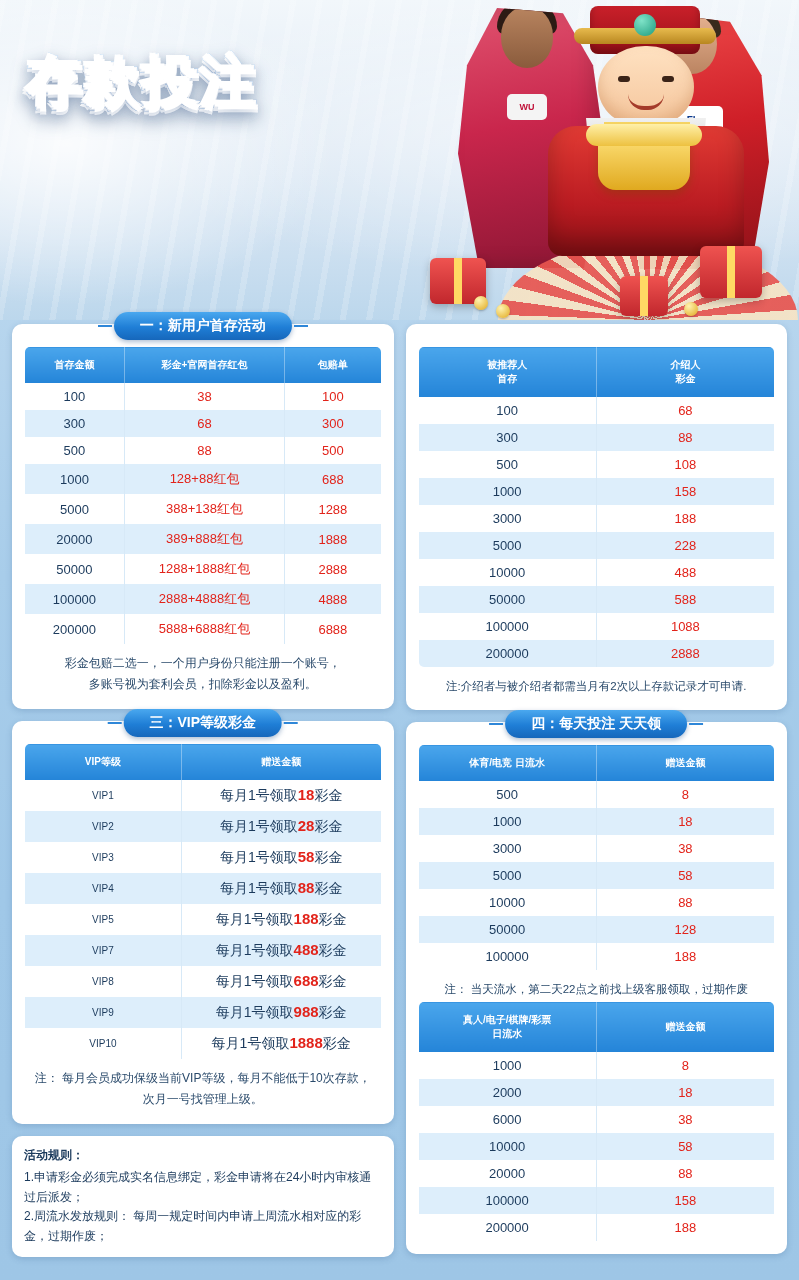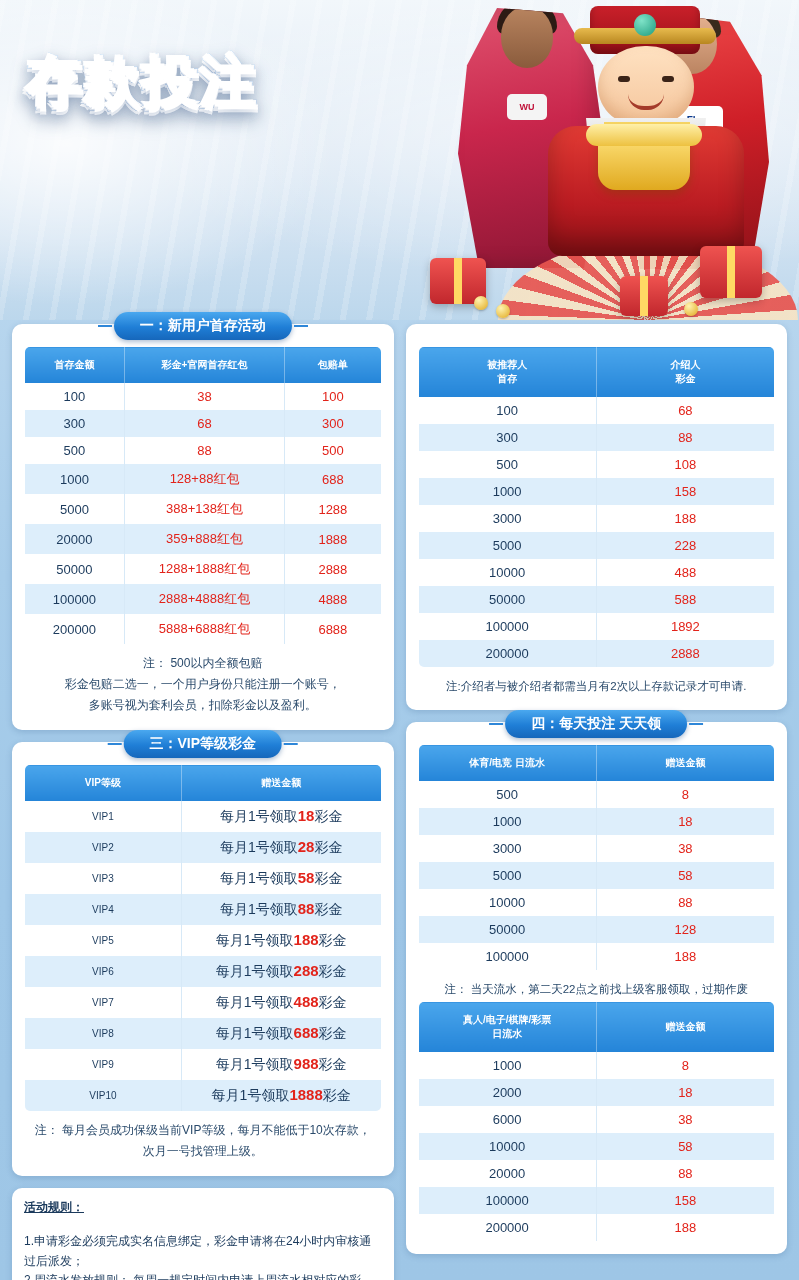--- a/index.html
+++ b/index.html
@@ -256,21 +256,21 @@
 
   .rules {
     background: #ffffff;
     border-radius: 10px;
     box-shadow: 0 2px 6px rgba(40,80,130,.22);
     padding: 10px 12px;
     font-size: 12px;
     color: #1b3a5c;
     line-height: 1.65;
   }
-  .rules .rules-title { font-weight: 700; margin-bottom: 14px; text-decoration: underline; }
+  .rules .rules-title { font-weight: 700; margin-bottom: 2px; }
 </style>
 </head>
 <body>
 
 <div class="hero">
   <div class="hero-rays"></div>
   <div class="hero-left-glow"></div>
 
   <div class="fig player-left">
     <div class="hair"></div>
@@ -347,42 +347,41 @@
               <td class="red">128+88红包</td>
               <td class="red">688</td>
             </tr>
           <tr>
               <td>5000</td>
               <td class="red">388+138红包</td>
               <td class="red">1288</td>
             </tr>
           <tr>
               <td>20000</td>
-              <td class="red">359+888红包</td>
+              <td class="red">389+888红包</td>
               <td class="red">1888</td>
             </tr>
           <tr>
               <td>50000</td>
               <td class="red">1288+1888红包</td>
               <td class="red">2888</td>
             </tr>
           <tr>
               <td>100000</td>
               <td class="red">2888+4888红包</td>
               <td class="red">4888</td>
             </tr>
           <tr>
               <td>200000</td>
               <td class="red">5888+6888红包</td>
               <td class="red">6888</td>
             </tr>
         </tbody>
       </table>
       <div class="note">
-        <div>注： 500以内全额包赔</div>
         <div>彩金包赔二选一，一个用户身份只能注册一个账号，</div>
         <div>多账号视为套利会员，扣除彩金以及盈利。</div>
       </div>
     </div>
 
     <div class="card">
       <div class="card-title">三：VIP等级彩金</div>
       <table class="vip">
         <thead>
           <tr>
@@ -403,24 +402,20 @@
               <td>VIP3</td>
               <td class="amt"><span>每月1号领取</span><span class="red">58</span><span>彩金</span></td>
             </tr>
           <tr>
               <td>VIP4</td>
               <td class="amt"><span>每月1号领取</span><span class="red">88</span><span>彩金</span></td>
             </tr>
           <tr>
               <td>VIP5</td>
               <td class="amt"><span>每月1号领取</span><span class="red">188</span><span>彩金</span></td>
-            </tr>
-          <tr>
-              <td>VIP6</td>
-              <td class="amt"><span>每月1号领取</span><span class="red">288</span><span>彩金</span></td>
             </tr>
           <tr>
               <td>VIP7</td>
               <td class="amt"><span>每月1号领取</span><span class="red">488</span><span>彩金</span></td>
             </tr>
           <tr>
               <td>VIP8</td>
               <td class="amt"><span>每月1号领取</span><span class="red">688</span><span>彩金</span></td>
             </tr>
           <tr>
@@ -491,21 +486,21 @@
           <tr>
               <td>10000</td>
               <td class="red">488</td>
             </tr>
           <tr>
               <td>50000</td>
               <td class="red">588</td>
             </tr>
           <tr>
               <td>100000</td>
-              <td class="red">1892</td>
+              <td class="red">1088</td>
             </tr>
           <tr>
               <td>200000</td>
               <td class="red">2888</td>
             </tr>
         </tbody>
       </table>
       <div class="note note-sm">
         <div>注:介绍者与被介绍者都需当月有2次以上存款记录才可申请.</div>
       </div>

